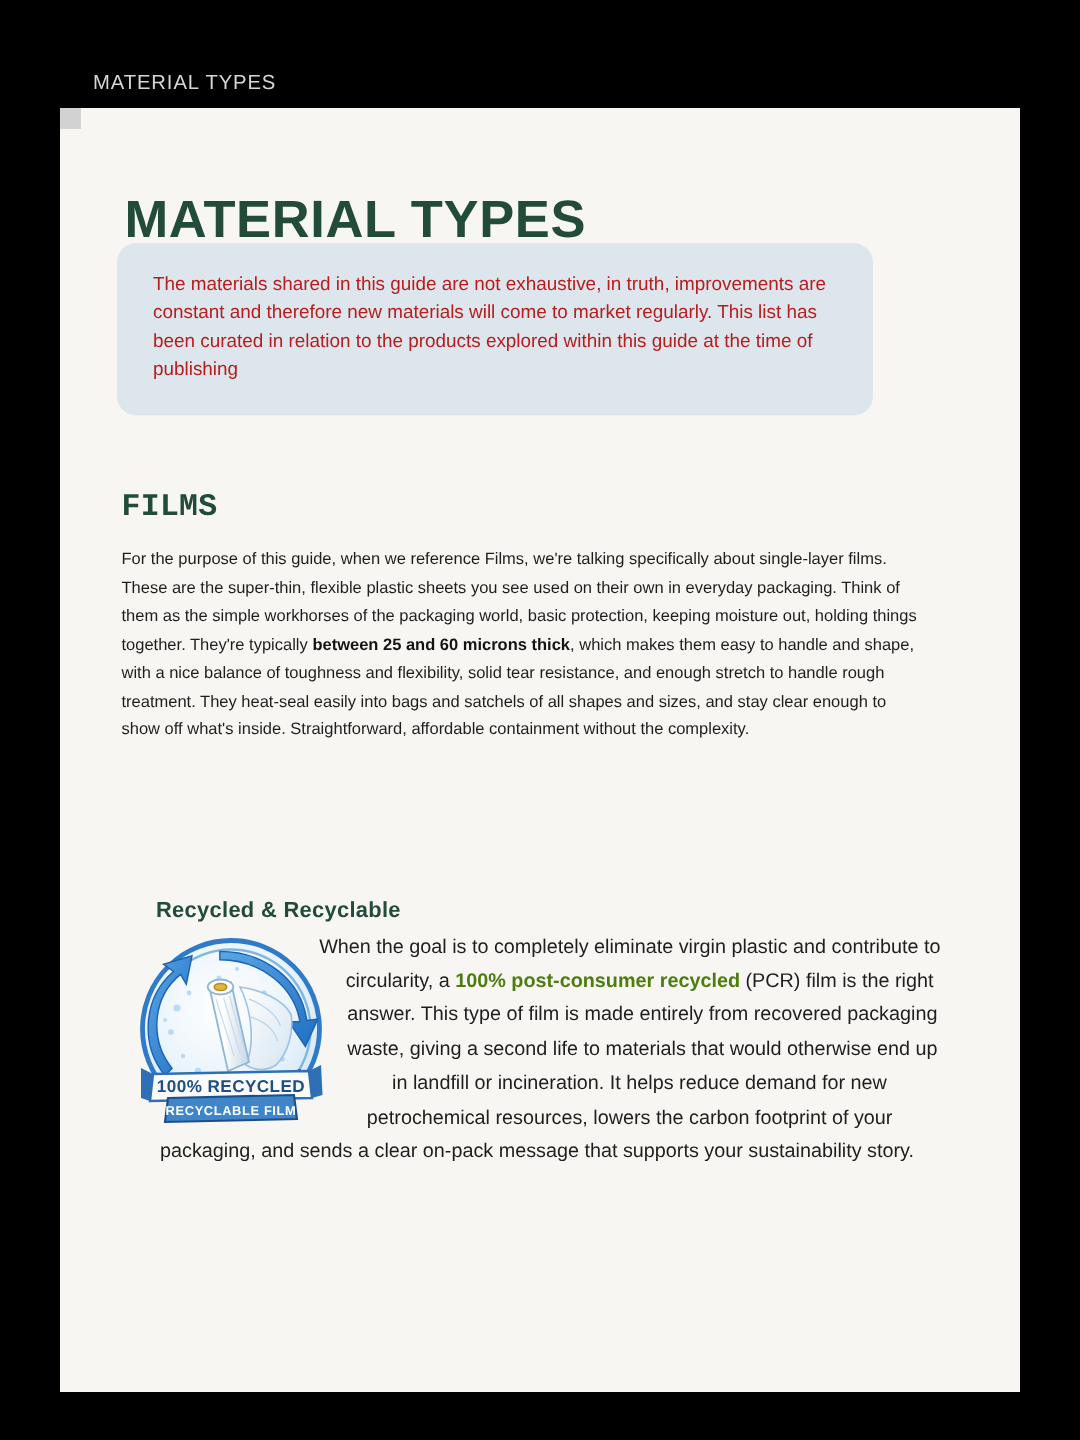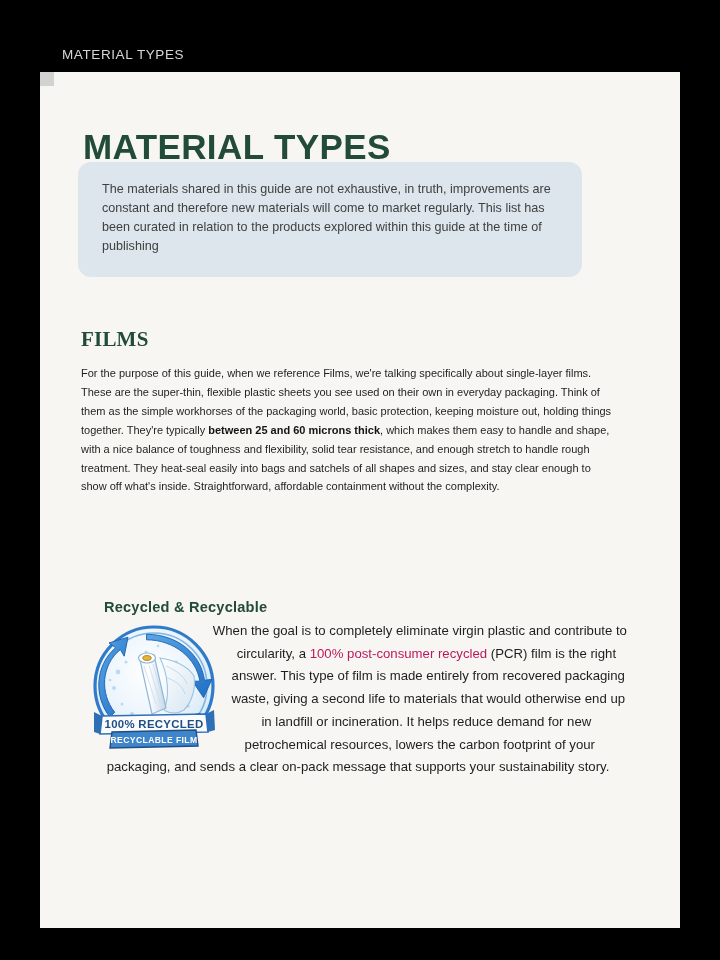--- a/index.html
+++ b/index.html
@@ -86,35 +86,35 @@
     font-size: 20px;
     font-weight: bold;
     color: #234b3a;
     letter-spacing: 0.2px;
     margin: 0 0 9px 0;
     font-family: "Liberation Sans", sans-serif;
   }
   .callout-body {
     font-size: 12.6px;
     line-height: 1.52;
-    color: #404040;
+    color: #b91c1c;
     margin: 0;
     font-family: "Liberation Sans", sans-serif;
   }
 
   
   .section-heading {
     position: absolute;
     left: 41px;
     top: 238px;
     font-size: 21px;
     font-weight: bold;
     color: #234b3a;
     letter-spacing: 0.2px;
-    font-family: Liberation Serif, serif;
+    font-family: Liberation Mono, monospace;
   }
 
   .section-body {
     position: absolute;
     left: 41px;
     top: 281px;
     width: 538px;
     font-size: 11px;
     line-height: 1.72;
     color: #1e1e1e;
@@ -151,21 +151,21 @@
   }
 
   .sub-text {
     font-size: 13.2px;
     line-height: 1.72;
     color: #1e1e1e;
     text-align: center;
     margin: 0;
     font-family: "Liberation Sans", sans-serif;
   }
-  .sub-text b { font-weight: normal; color: #be185d; }
+  .sub-text b { font-weight: bold; color: #4d7c0f; }
 
   svg { display: block; }
 </style>
 </head>
 <body>
 
 <div id="viewport">
 
   <div class="topbar">
     <div class="topbar-title">MATERIAL TYPES</div>

